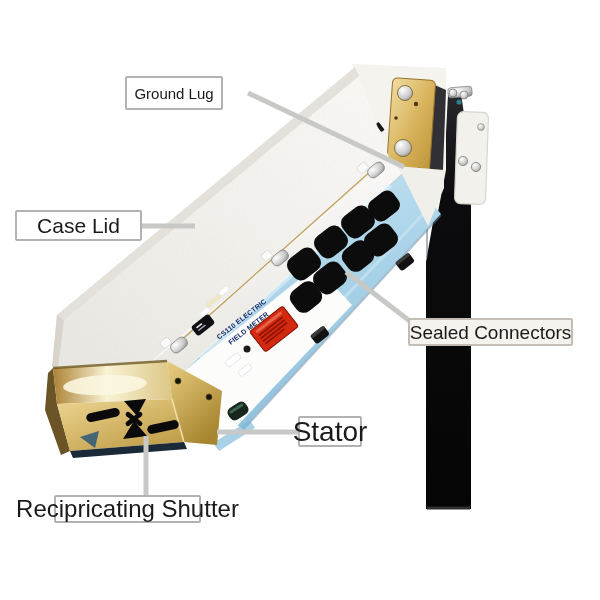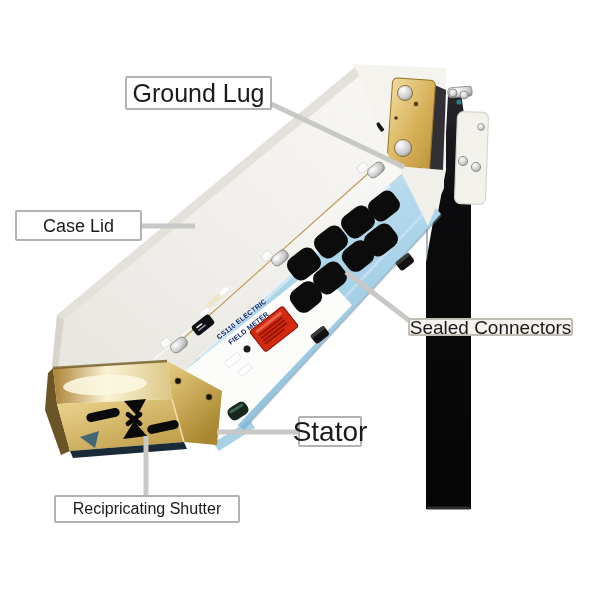--- a/index.html
+++ b/index.html
@@ -3,25 +3,25 @@
 <meta charset="utf-8">
 <style>
   html,body{margin:0;padding:0;background:#ffffff;}
   #stage{position:relative;width:600px;height:600px;background:#ffffff;overflow:hidden;
          font-family:"Liberation Sans", sans-serif;}
   #stage svg{position:absolute;left:0;top:0;}
   .callout{position:absolute;box-sizing:border-box;border:2px solid #b2b2b2;background:#ffffff;
            color:#1a1a1a;display:flex;align-items:center;justify-content:center;
            border-radius:2px;white-space:nowrap;line-height:1;}
   .callout.warm{background:#f6f3ee;border-color:#c2beb6;}
-  #co-ground-lug{left:125px;top:76px;width:147px;height:34px;font-size:25px;}
-  #co-case-lid{left:15px;top:210px;width:127px;height:31px;font-size:18px;}
-  #co-sealed{left:408px;top:318px;width:165px;height:18px;font-size:19px;}
+  #co-ground-lug{left:125px;top:76px;width:98px;height:34px;font-size:15px;}
+  #co-case-lid{left:15px;top:210px;width:127px;height:31px;font-size:21px;}
+  #co-sealed{left:408px;top:318px;width:165px;height:28px;font-size:19px;}
   #co-stator{left:298px;top:416px;width:64px;height:31px;font-size:28px;}
-  #co-recip{left:54px;top:495px;width:186px;height:28px;font-size:16px;}
+  #co-recip{left:54px;top:495px;width:147px;height:28px;font-size:24px;}
 </style>
 </head>
 <body>
 
 <div id="stage">
 <svg width="600" height="600" viewBox="0 0 600 600">
   <defs>
     <linearGradient id="lidGrad" x1="1" y1="0" x2="0" y2="1">
       <stop offset="0" stop-color="#fcfbf9"></stop>
           <stop offset="0.55" stop-color="#f4f2ee"></stop>

